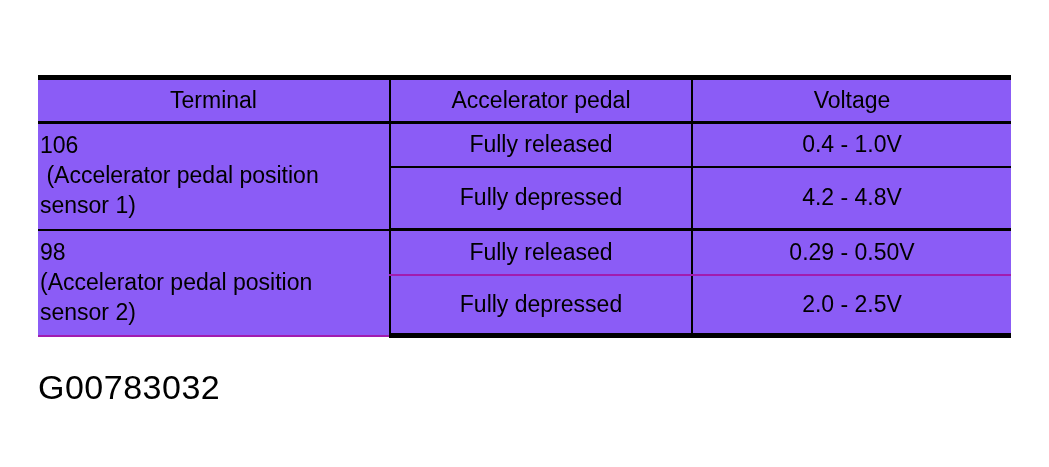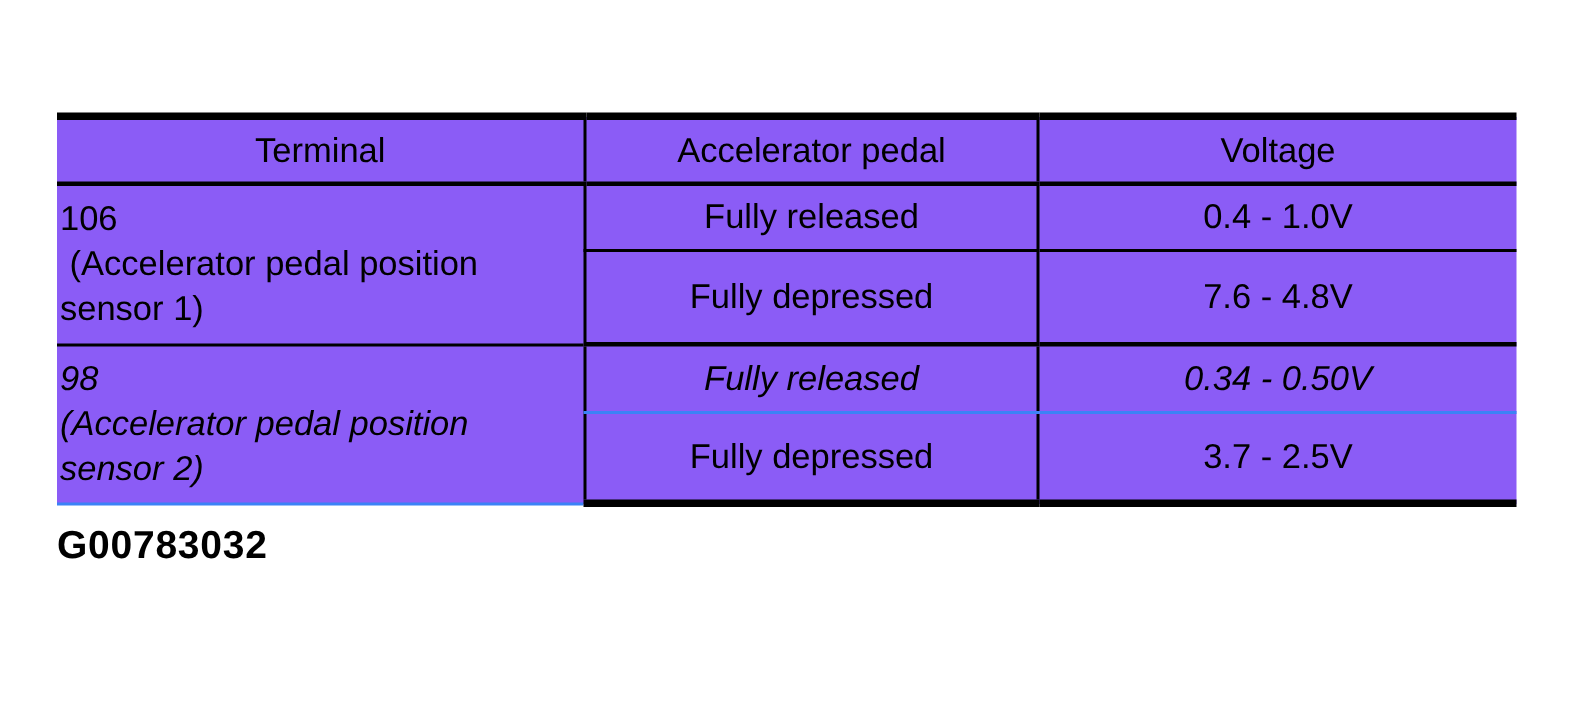--- a/index.html
+++ b/index.html
@@ -40,21 +40,21 @@
   
   .spec-table th {
     border-top: 5px solid #000;
     border-bottom: 3px solid #000;
     text-align: center;
     vertical-align: middle;
     height: 41px;
   }
   tr.row-sub-a td       { border-bottom: 2px solid #000; }
   tr.row-group-end td   { border-bottom: 3px solid #000; }
-  tr.row-sub-a2 td      { border-bottom: 2px solid #3b82f6; font-style: italic; }
+  tr.row-sub-a2 td      { border-bottom: 2px solid #a21caf; }
   tr.row-table-end td   { border-bottom: 5px solid #000; }
   td.terminal-g1        { border-bottom: 3px solid #000; }
   td.terminal-g2        { border-bottom: 5px solid #000; }
 
   
   .divider-left { border-left: 2px solid #000; margin-left: 24px; }
 
   tr.h-a  { height: 44px; }
   tr.h-b  { height: 63px; }
   tr.h-a2 { height: 45px; }
@@ -69,24 +69,23 @@
   }
 
   td.center-cell {
     text-align: center;
     vertical-align: middle;
   }
 
   .figure-caption {
     position: absolute;
     left: 38px;
-    top: 348px;
-    font-size: 26px;
+    top: 368px;
+    font-size: 34px;
     letter-spacing: 0.5px;
-    font-weight: bold;
   }
 </style>
 </head>
 <body>
 
 <div class="spec-table-wrap">
   <table class="spec-table">
     <colgroup>
       <col class="c1">
         <col class="c2">
@@ -101,31 +100,31 @@
 
     <tr class="row-sub-a h-a">
       <td class="terminal-cell terminal-g1" rowspan="2">106
  (Accelerator pedal position
 sensor 1)</td>
       <td class="center-cell divider-left">Fully released</td>
       <td class="center-cell divider-left">0.4 - 1.0V</td>
     </tr>
     <tr class="row-group-end h-b">
       <td class="center-cell divider-left">Fully depressed</td>
-      <td class="center-cell divider-left">7.6 - 4.8V</td>
+      <td class="center-cell divider-left">4.2 - 4.8V</td>
     </tr>
 
     <tr class="row-sub-a2 h-a2">
       <td class="terminal-cell terminal-g2" rowspan="2">98
 (Accelerator pedal position
 sensor 2)</td>
       <td class="center-cell divider-left">Fully released</td>
-      <td class="center-cell divider-left">0.34 - 0.50V</td>
+      <td class="center-cell divider-left">0.29 - 0.50V</td>
     </tr>
     <tr class="row-table-end h-b2">
       <td class="center-cell divider-left">Fully depressed</td>
-      <td class="center-cell divider-left">3.7 - 2.5V</td>
+      <td class="center-cell divider-left">2.0 - 2.5V</td>
     </tr>
   </tbody>
     </table>
 </div>
 
 <div class="figure-caption">G00783032</div>
 
 </body></html>

